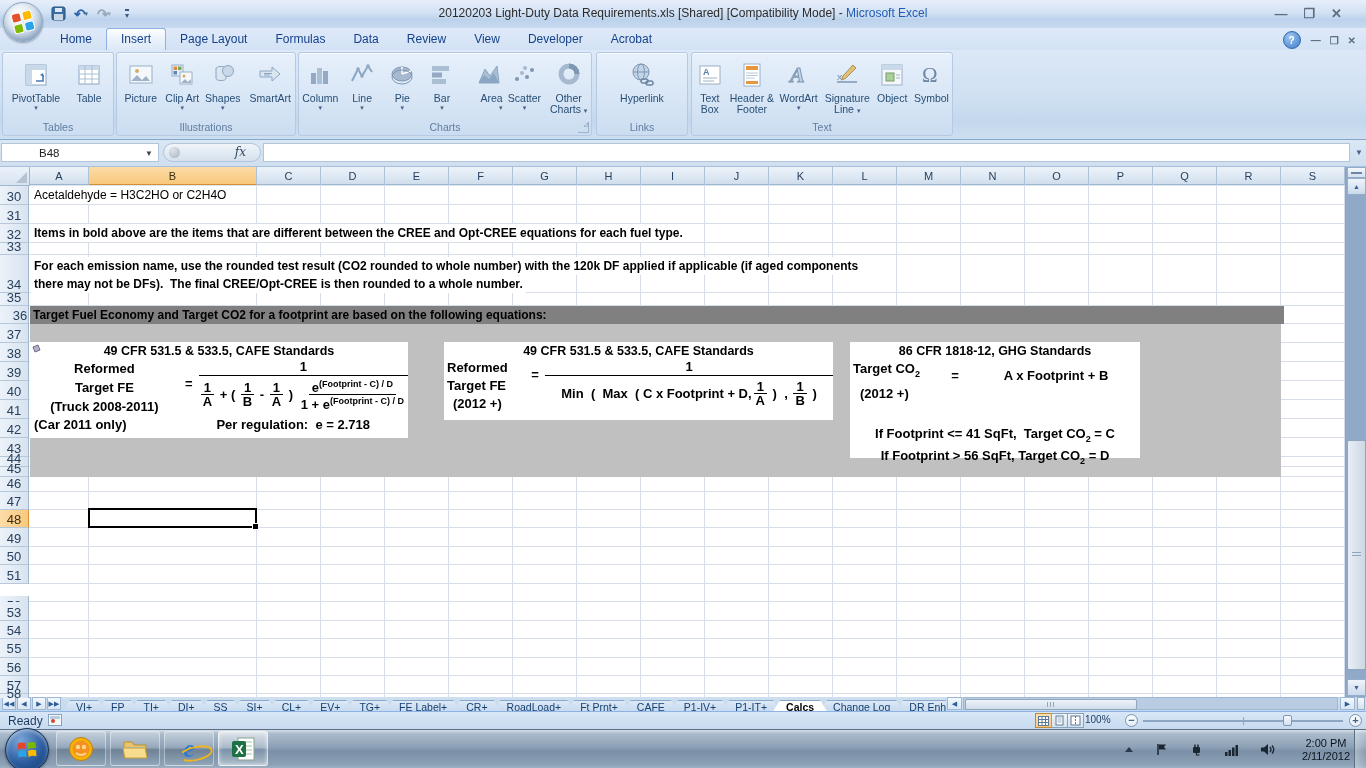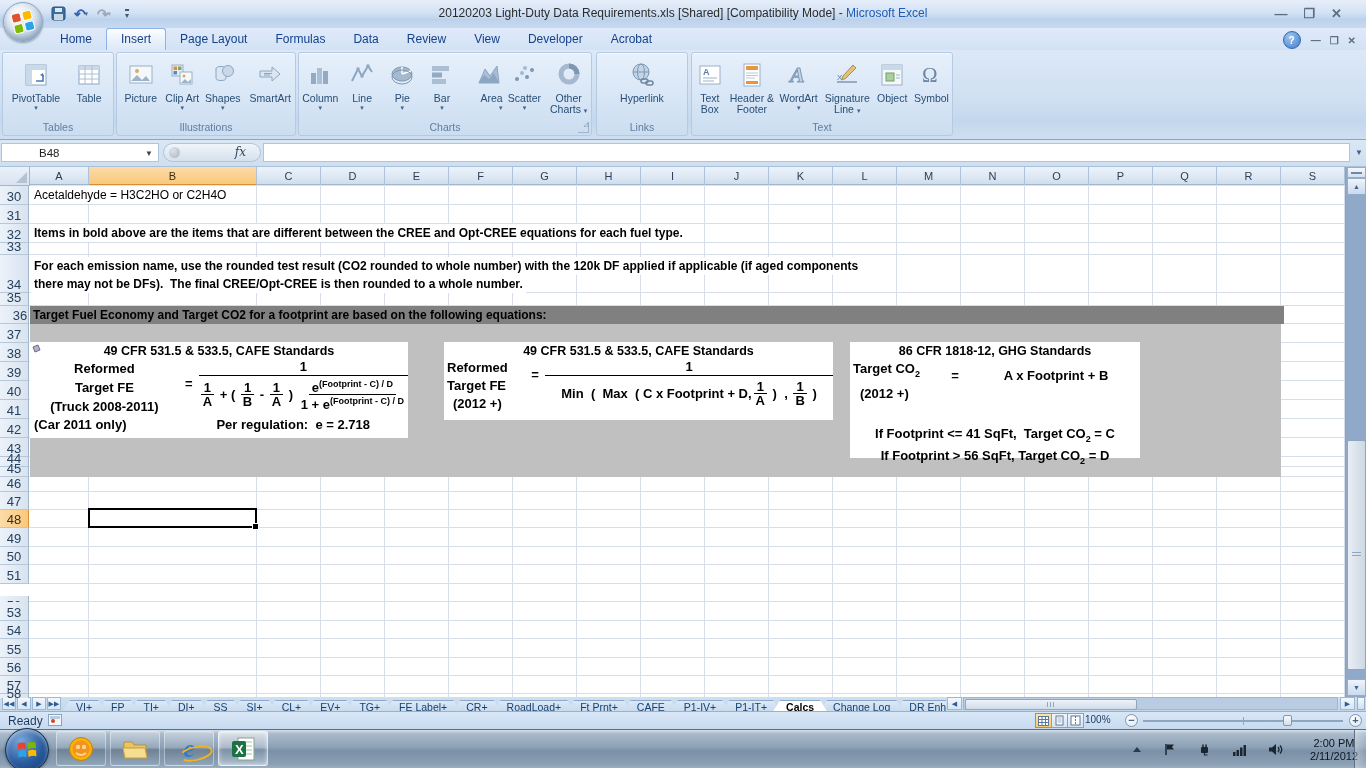--- a/index.html
+++ b/index.html
@@ -151,21 +151,21 @@
   .storb{position:absolute;left:5px;top:-2px;width:42px;height:42px;border-radius:50%;
     background:radial-gradient(circle at 35% 28%,#7aa7d8,#2a5b9e 55%,#123a6e);
     border:1px solid #16324f;box-shadow:inset 0 2px 4px rgba(255,255,255,.5),0 1px 3px rgba(0,0,0,.4);
     display:flex;align-items:center;justify-content:center;}
   .tbtns{position:absolute;left:56px;top:1px;display:flex;gap:4px;}
   .tbtn{width:50px;height:35px;border:1px solid rgba(255,255,255,.4);border-radius:3px;box-sizing:border-box;
     background:linear-gradient(rgba(255,255,255,.28),rgba(255,255,255,.08) 48%,rgba(0,0,0,.10) 52%,rgba(255,255,255,.06));
     display:flex;align-items:center;justify-content:center;}
   .tbtn.active{background:linear-gradient(rgba(255,255,255,.55),rgba(255,255,255,.25) 48%,rgba(120,150,175,.25) 52%,rgba(255,255,255,.30));
     border-color:rgba(255,255,255,.65);box-shadow:inset 0 0 4px rgba(255,255,255,.6);}
-  .tray{position:absolute;right:8px;top:0;height:39px;display:flex;align-items:center;gap:22px;}
+  .tray{position:absolute;right:16px;top:0;height:39px;display:flex;align-items:center;gap:22px;}
   .trayic{color:#1b2633;display:flex;align-items:center;}
   .clock{text-align:center;font-size:11px;color:#0b1520;line-height:13px;margin-left:4px;}
   .showdesk{position:absolute;right:0;top:0;width:11px;height:39px;border-left:1px solid #5c7082;
     background:linear-gradient(90deg,rgba(255,255,255,.35),rgba(255,255,255,.1));}
   .ie-e{font-family:"Liberation Serif",serif;font-size:26px;font-style:italic;font-weight:bold;color:#2e7bd1;position:relative;line-height:24px;}
   .ie-ring{position:absolute;left:-4px;top:9px;width:30px;height:11px;border:2px solid #f0b41c;border-left-color:transparent;border-radius:50%;transform:rotate(-12deg);}
 </style>
 </head>
 <body>
 
@@ -634,21 +634,21 @@
       <div class="rowhdr" style="top: 281px; height: 10px;">45</div>
       <div class="rowhdr" style="top: 291px; height: 15px;">46</div>
       <div class="rowhdr" style="top: 306px; height: 18px;">47</div>
       <div class="rowhdr sel" style="top: 324px; height: 18px;">48</div>
       <div class="rowhdr" style="top: 342px; height: 19px;">49</div>
       <div class="rowhdr" style="top: 361px; height: 18px;">50</div>
       <div class="rowhdr" style="top: 379px; height: 19px;">51</div>
       <div class="rowhdr" style="top: 398px; height: 18px; margin-top: 12px;">52</div>
       <div class="rowhdr" style="top: 416px; height: 19px;">53</div>
       <div class="rowhdr" style="top: 435px; height: 18px;">54</div>
-      <div class="rowhdr" style="top: 453px; height: 19px;">55</div>
+      <div class="rowhdr" style="top: 453px; height: 19px; font-family: Liberation Mono, monospace;">55</div>
       <div class="rowhdr" style="top: 472px; height: 18px;">56</div>
       <div class="rowhdr" style="top: 490px; height: 18px;">57</div>
       <div class="rowhdr" style="top: 508px; height: 8px;">58</div>
     </div>
 
   <div class="vscroll">
     <div class="vs-split"></div>
     <div class="vs-btn" style="top:11px;">▲</div>
     <div class="vs-thumb" style="top:273px;height:230px;">
         <div class="grip"></div>

